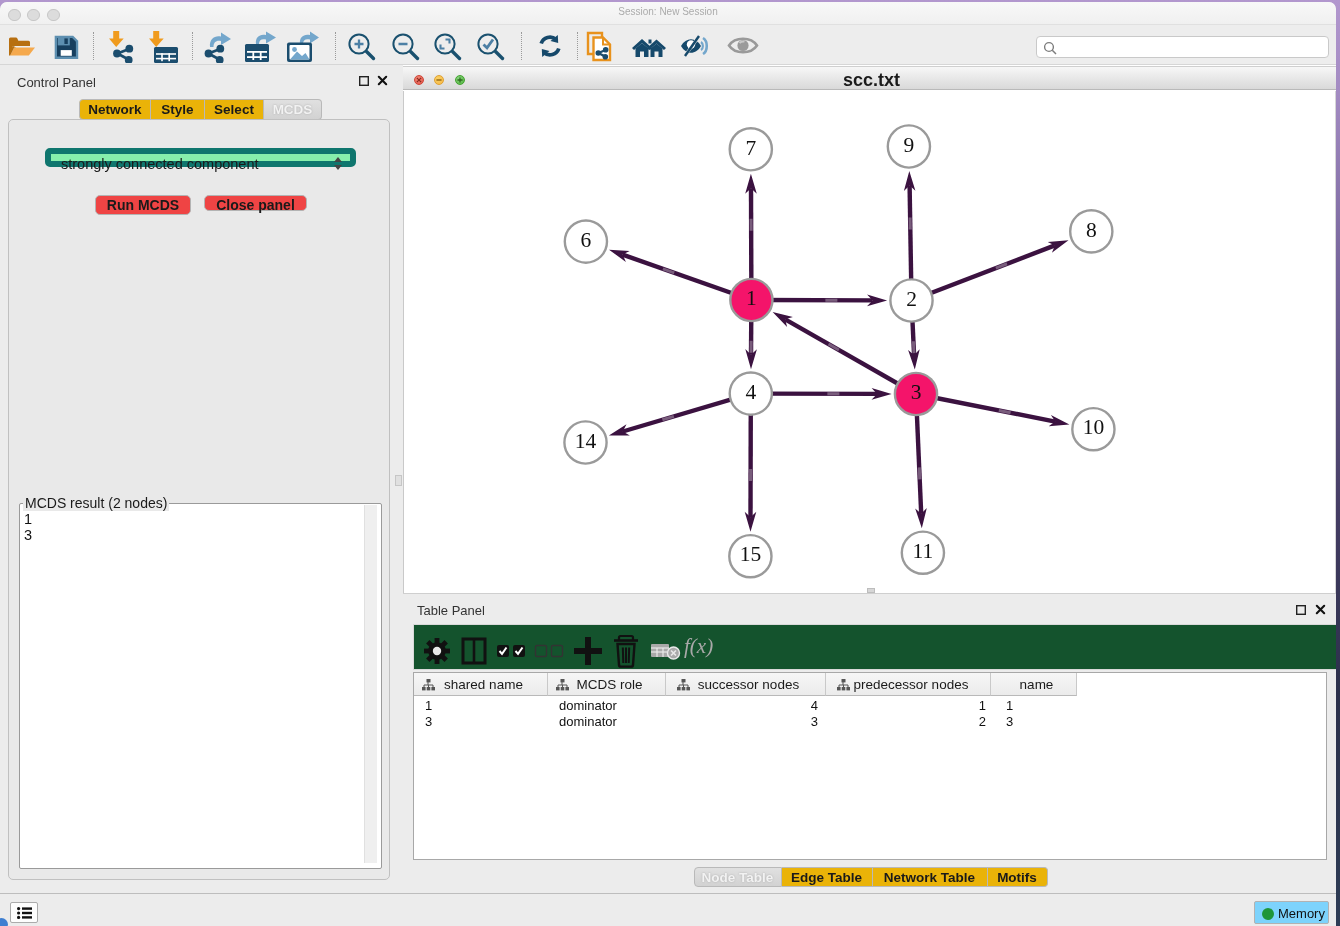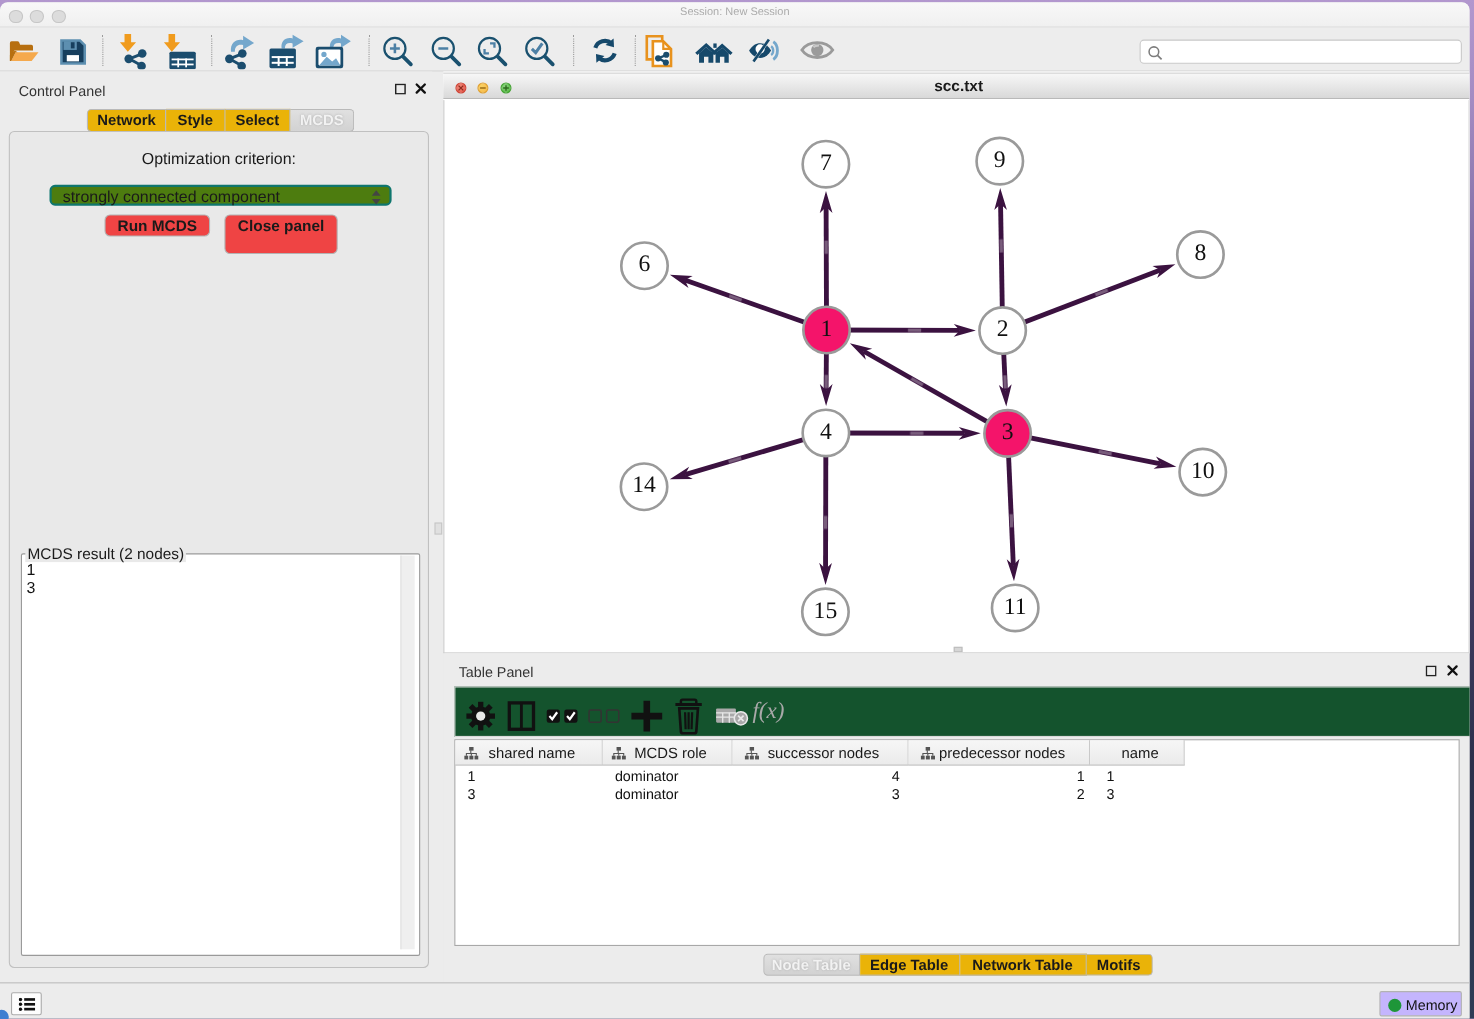--- a/index.html
+++ b/index.html
@@ -200,30 +200,29 @@
         <rect x="0.7" y="0.7" width="8.6" height="8.6" fill="none" stroke="#222" stroke-width="1.4"></rect>
       </svg>
     <svg class="abs" style="left:377px; top:10px;" width="11" height="11" viewBox="0 0 11 11">
         <path d="M1.8 1.8 L9.2 9.2 M9.2 1.8 L1.8 9.2" stroke="#111" stroke-width="2.1" stroke-linecap="round"></path>
       </svg>
     <div class="tab" style="top:34px; left:79px; width:72px; border-left:1px solid #b9b9b9; border-radius:4px 0 0 4px;">Network</div>
     <div class="tab" style="top:34px; left:151px; width:54px;">Style</div>
     <div class="tab" style="top:34px; left:205px; width:59px;">Select</div>
     <div class="tab tabgrey" style="top:34px; left:264px; width:58px; border-radius:0 4px 4px 0;">MCDS</div>
     <div id="cpcontent">
-      <div class="abs" style="left:0; top:17px; width:100%; text-align:center; font-size:14.5px; color:#1a1a1a;">Optimization criterion:</div>
-      <div class="abs" style="left:36px; top:48px; width:311px; height:19px; background:#4d7c0f; border:2px solid #0f766e; border-radius:5px;">
+      <div class="abs" style="left:36px; top:28px; width:311px; height:19px; background:#86efac; border:6px solid #0f766e; border-radius:5px;">
         <span class="abs" style="left:10px; top:1.5px; font-size:14.5px; color:#1a1a1a;">strongly connected component</span>
         <svg class="abs" style="right:6px; top:2px;" width="12" height="15" viewBox="0 0 12 15">
           <path d="M6 1 L10 6 H2 z" fill="#444"></path>
           <path d="M6 14 L2 9 H10 z" fill="#444"></path>
         </svg>
       </div>
       <div class="btn" style="left:86px; top:75px; width:96px; height:20px; line-height:19px;">Run MCDS</div>
-      <div class="btn" style="left:195px; top:75px; width:103px; height:36px; line-height:19px;">Close panel</div>
+      <div class="btn" style="left:195px; top:75px; width:103px; height:16px; line-height:19px;">Close panel</div>
 
       <div class="abs" style="left:10px; top:383px; width:363px; height:366px; background:#fff; border:1px solid #9a9a9a; border-radius:2px;">
         <div class="abs" style="left:3px; top:-9px; background:#e9e9e9; padding:0 2px; font-size:14px; color:#1a1a1a;">MCDS result (2 nodes)</div>
         <div class="abs" style="left:4px; top:8px; font-size:14.5px; color:#111; line-height:15.9px;">1<br>3</div>
         <div class="abs" style="right:4px; top:1px; width:13px; height:358px; background:#efefef; border-left:1px solid #e0e0e0;"></div>
       </div>
     </div>
   </div>
   <div id="netwin">
     <div id="nettitle">
@@ -232,21 +231,21 @@
       <div class="mactl" style="left:51.5px; background:radial-gradient(circle at 35% 30%,#88d47e,#52b43e); border:1px solid #43a331;"></div>
       <svg class="abs" style="left:12.5px; top:9.5px;" width="6" height="6" viewBox="0 0 7 7">
           <path d="M1 1 L6 6 M6 1 L1 6" stroke="#8c2b1e" stroke-width="1.4"></path>
         </svg>
       <svg class="abs" style="left:33px; top:9.5px;" width="6" height="6" viewBox="0 0 7 7">
           <line x1="0.5" y1="3.5" x2="6.5" y2="3.5" stroke="#9a6d17" stroke-width="1.6"></line>
         </svg>
       <svg class="abs" style="left:53.5px; top:9.5px;" width="6" height="6" viewBox="0 0 7 7">
           <path d="M3.5 0.5 V6.5 M0.5 3.5 H6.5" stroke="#2e6b1e" stroke-width="1.5"></path>
         </svg>
-      <div class="abs" style="left:2px; top:3px; width:100%; text-align:center; font-size:14px; font-weight:bold; color:#1a1a1a;">scc.txt</div>
+      <div class="abs" style="left:2px; top:3px; width:100%; text-align:center; font-size:18px; font-weight:bold; color:#1a1a1a;">scc.txt</div>
     </div>
     <div id="canvas">
       <svg width="933" height="503" viewBox="0 0 933 503">
 <g stroke="#3b1240" stroke-width="4.4">
   <line x1="347.4" y1="209.0" x2="347.0" y2="97.2"></line>
   <line x1="347.4" y1="209.0" x2="218.6" y2="163.6"></line>
   <line x1="347.4" y1="209.0" x2="468.6" y2="209.4"></line>
   <line x1="347.4" y1="209.0" x2="347.0" y2="263.7"></line>
   <line x1="507.5" y1="209.5" x2="505.6" y2="94.4"></line>
   <line x1="507.5" y1="209.5" x2="650.9" y2="154.4"></line>
@@ -447,19 +446,19 @@
         <g fill="#111">
           <circle cx="1.6" cy="1.6" r="1.6"></circle>
             <rect x="5" y="0.4" width="10" height="2.4"></rect>
           <circle cx="1.6" cy="6" r="1.6"></circle>
             <rect x="5" y="4.8" width="10" height="2.4"></rect>
           <circle cx="1.6" cy="10.4" r="1.6"></circle>
             <rect x="5" y="9.2" width="10" height="2.4"></rect>
         </g>
       </svg>
     </div>
-    <div class="abs" style="left:1254px; top:7px; width:75px; height:23px; background:#c4b5fd; border:1px solid #b2b2b2; border-radius:2px;">
+    <div class="abs" style="left:1254px; top:7px; width:75px; height:23px; background:#7dd3fc; border:1px solid #b2b2b2; border-radius:2px;">
       <div class="abs" style="left:7px; top:5.5px; width:12px; height:12px; border-radius:50%; background:#1e9639;"></div>
       <span class="abs" style="left:23px; top:4px; font-size:13px; color:#111;">Memory</span>
     </div>
   </div>
 </div>
 <div class="abs" style="left:-5px; top:918px; width:13px; height:13px; border-radius:50%; background:#3f7fd1;"></div>
 
 </body></html>

